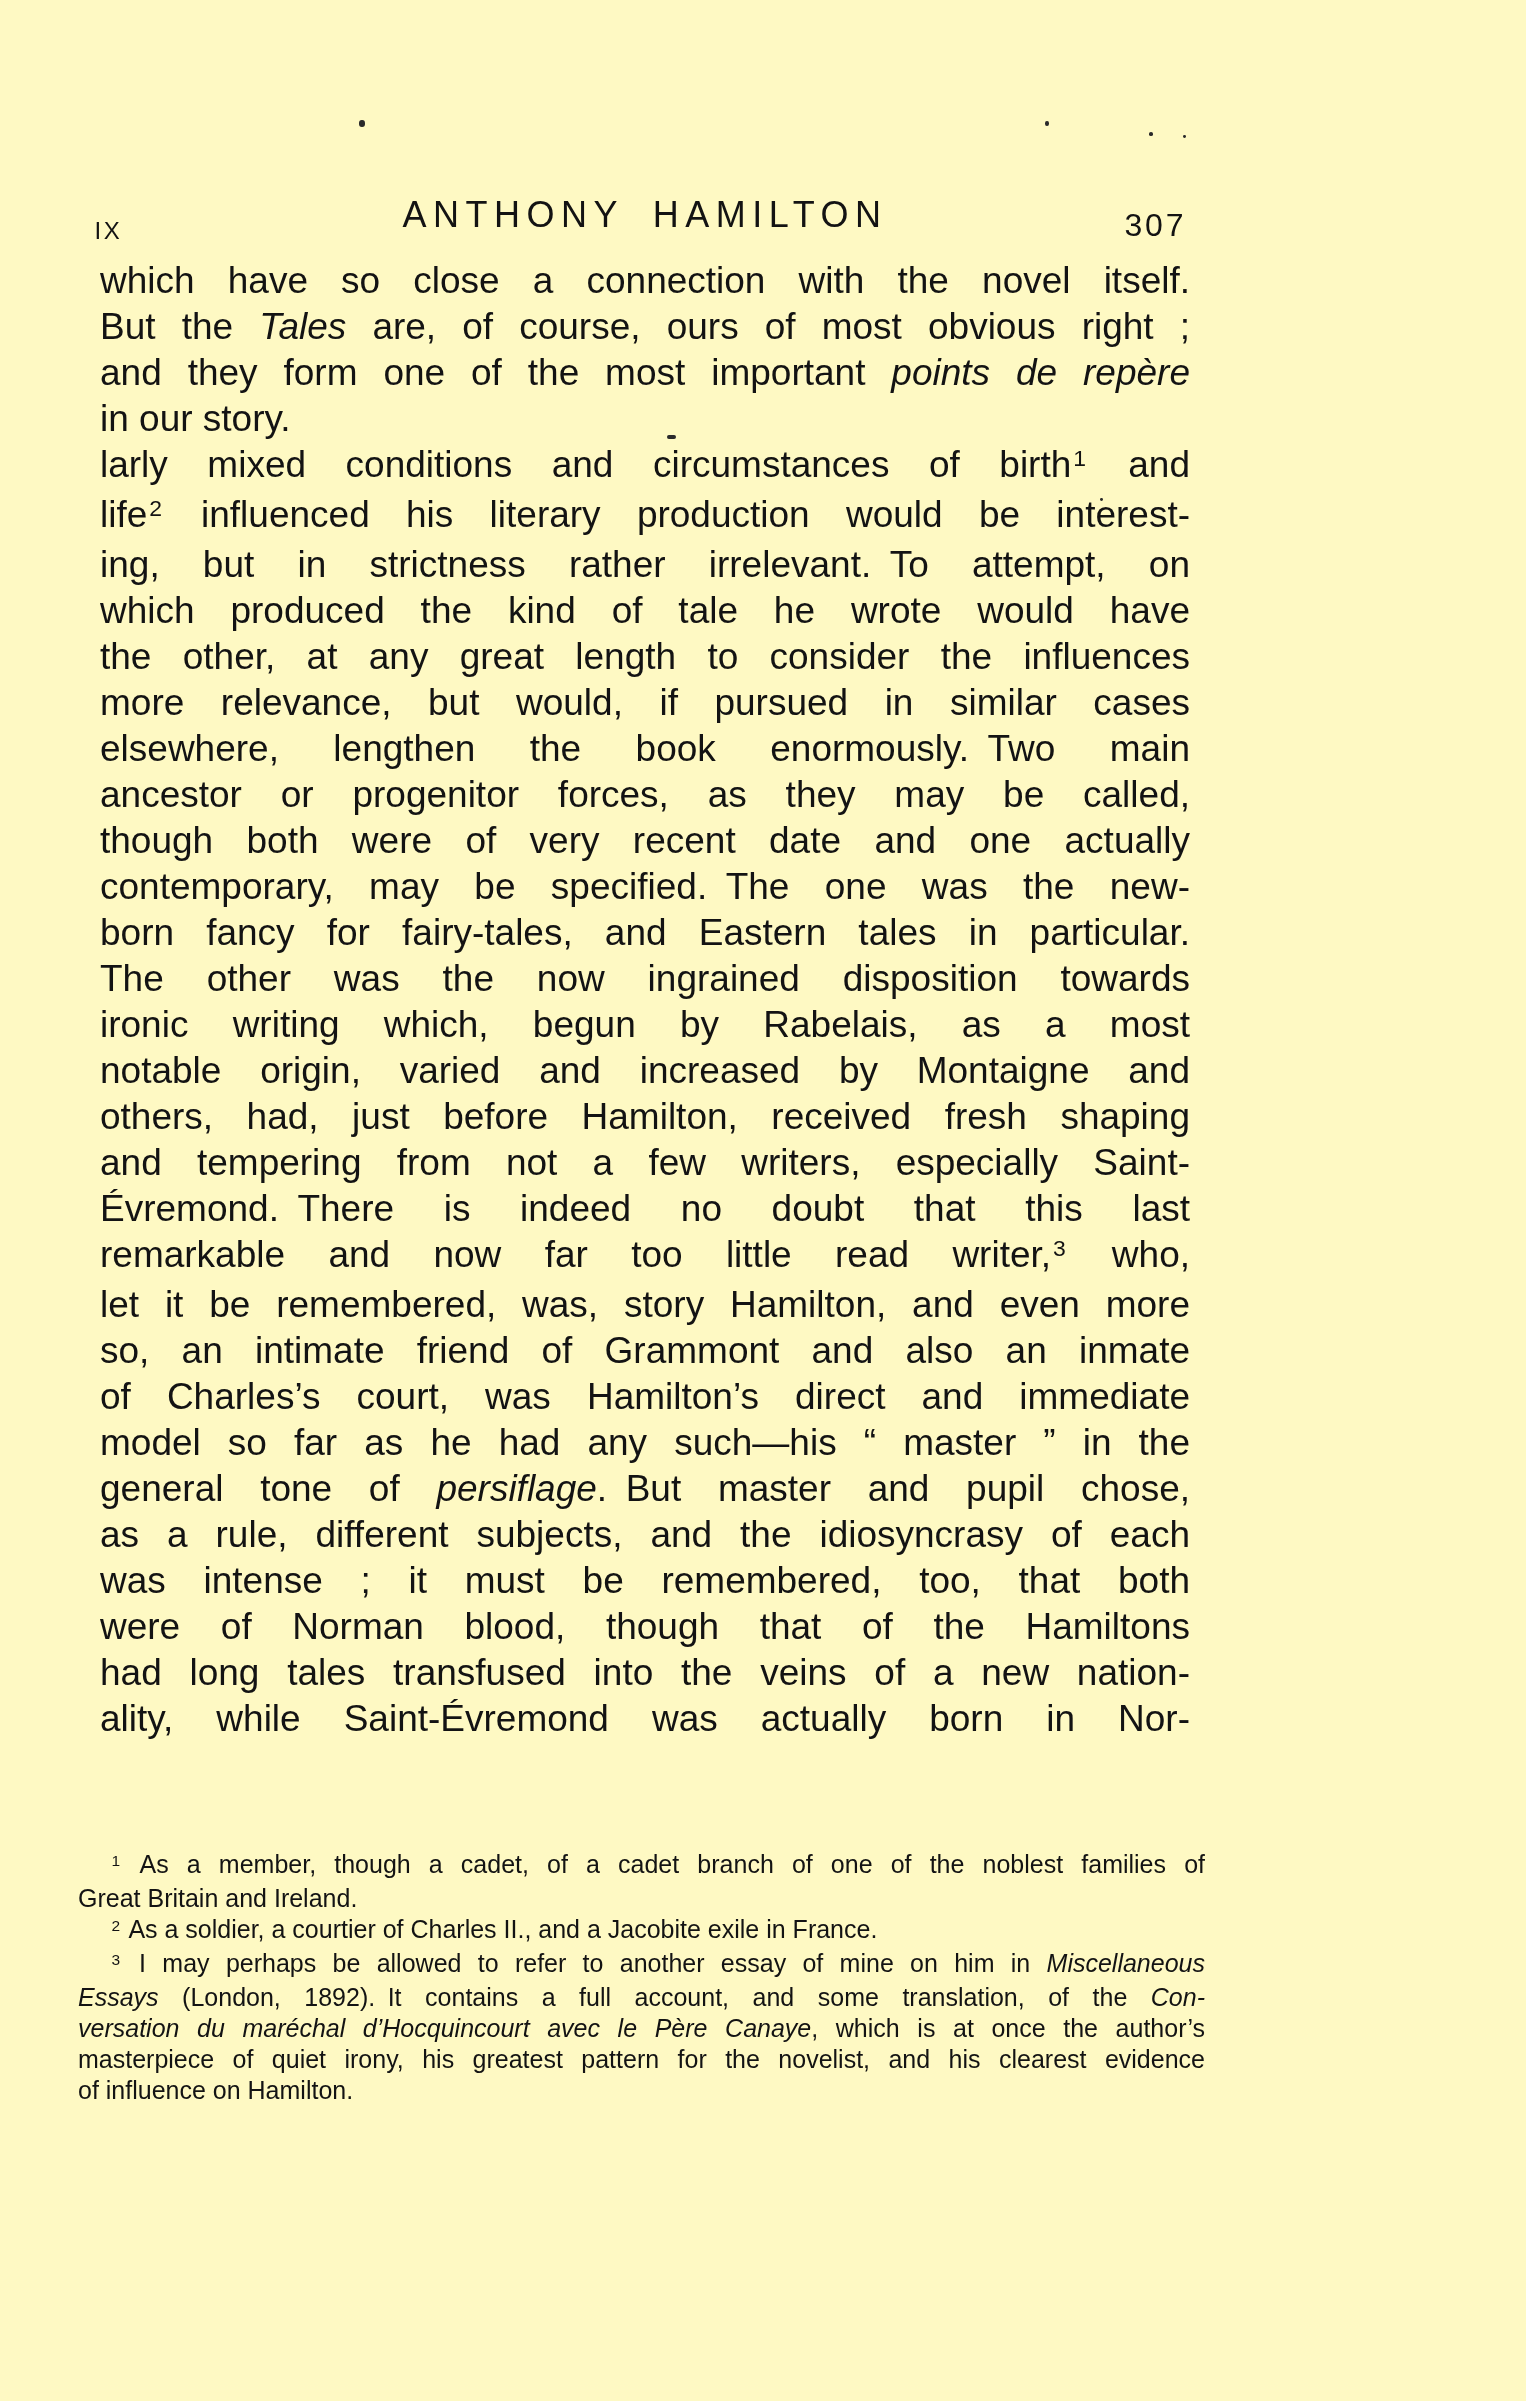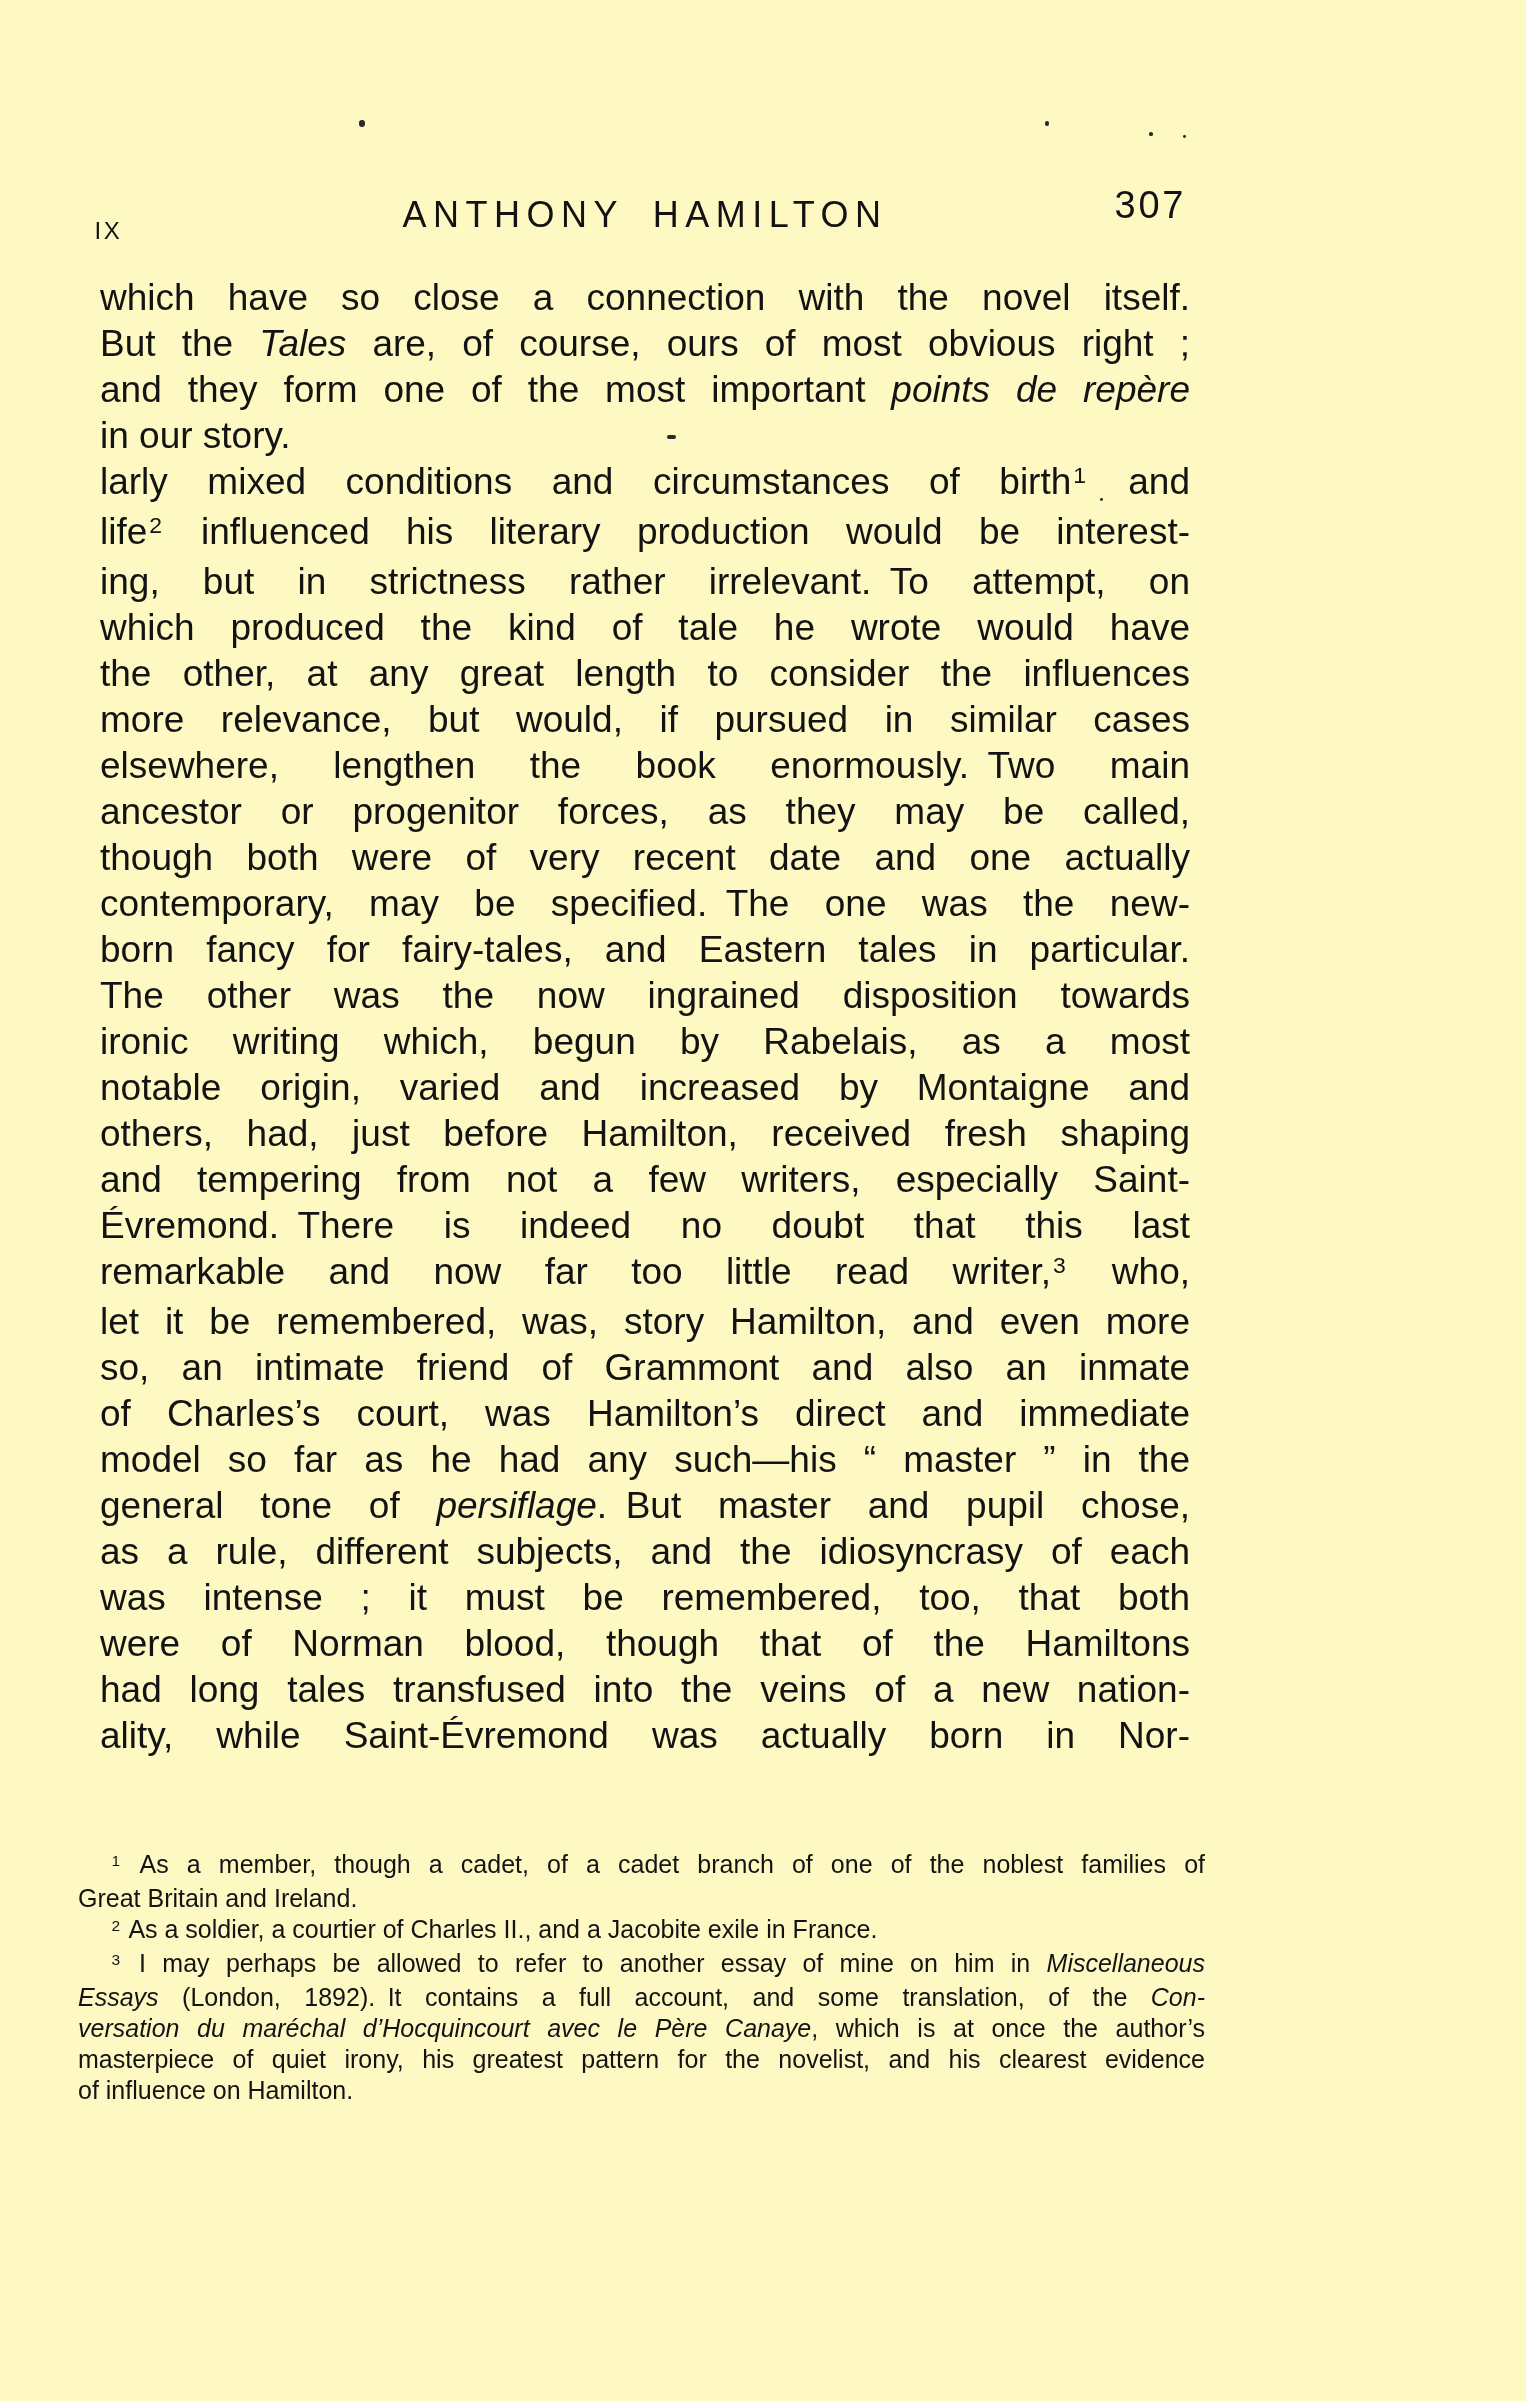--- a/index.html
+++ b/index.html
@@ -4,22 +4,22 @@
 <style>
   html,body{margin:0;padding:0;background:#777;}
   .page{
     position:relative;width:1527px;height:2401px;background:#fef9c3;
     color:#131313;font-family:Liberation Sans, sans-serif;
     overflow:hidden;
   }
   .header{position:absolute;top:0;left:100px;width:1090px;height:0;}
   .chap{position:absolute;left:-5.6px;top:219px;font-size:24px;letter-spacing:2.8px;line-height:1;}
   .title{position:absolute;left:0;right:0;top:197px;text-align:center;font-size:36px;letter-spacing:6.5px;word-spacing:13px;line-height:1;white-space:nowrap;}
-  .pageno{position:absolute;right:3.7px;top:186px;font-size:38px;letter-spacing:2.8px;line-height:1;font-variant-numeric:oldstyle-nums;}
-  .bodytext{position:absolute;left:100px;top:275px;width:1090px;font-size:37px;line-height:46px;}
+  .pageno{position:absolute;right:3.7px;top:209px;font-size:32px;letter-spacing:2.8px;line-height:1;font-variant-numeric:oldstyle-nums;}
+  .bodytext{position:absolute;left:100px;top:258px;width:1090px;font-size:37px;line-height:46px;}
   .line{text-align:justify;text-align-last:justify;}
   .line.nj{text-align-last:left;}
   .bodytext .line.ind{text-indent:41px;}
   .it{font-style:italic;}
   .sup{font-size:62%;vertical-align:baseline;position:relative;top:-0.48em;padding:0 2.8px 0 1.9px;}
   .footnotes{position:absolute;left:78px;top:1849px;width:1127px;font-size:25px;line-height:31px;}
   .footnotes .line.ind{text-indent:31.5px;}
   .speck{position:absolute;background:#2a2a2a;}
   .dot{border-radius:50%;}
   .s1{left:359px;top:120px;width:5.6px;height:6.5px;}

